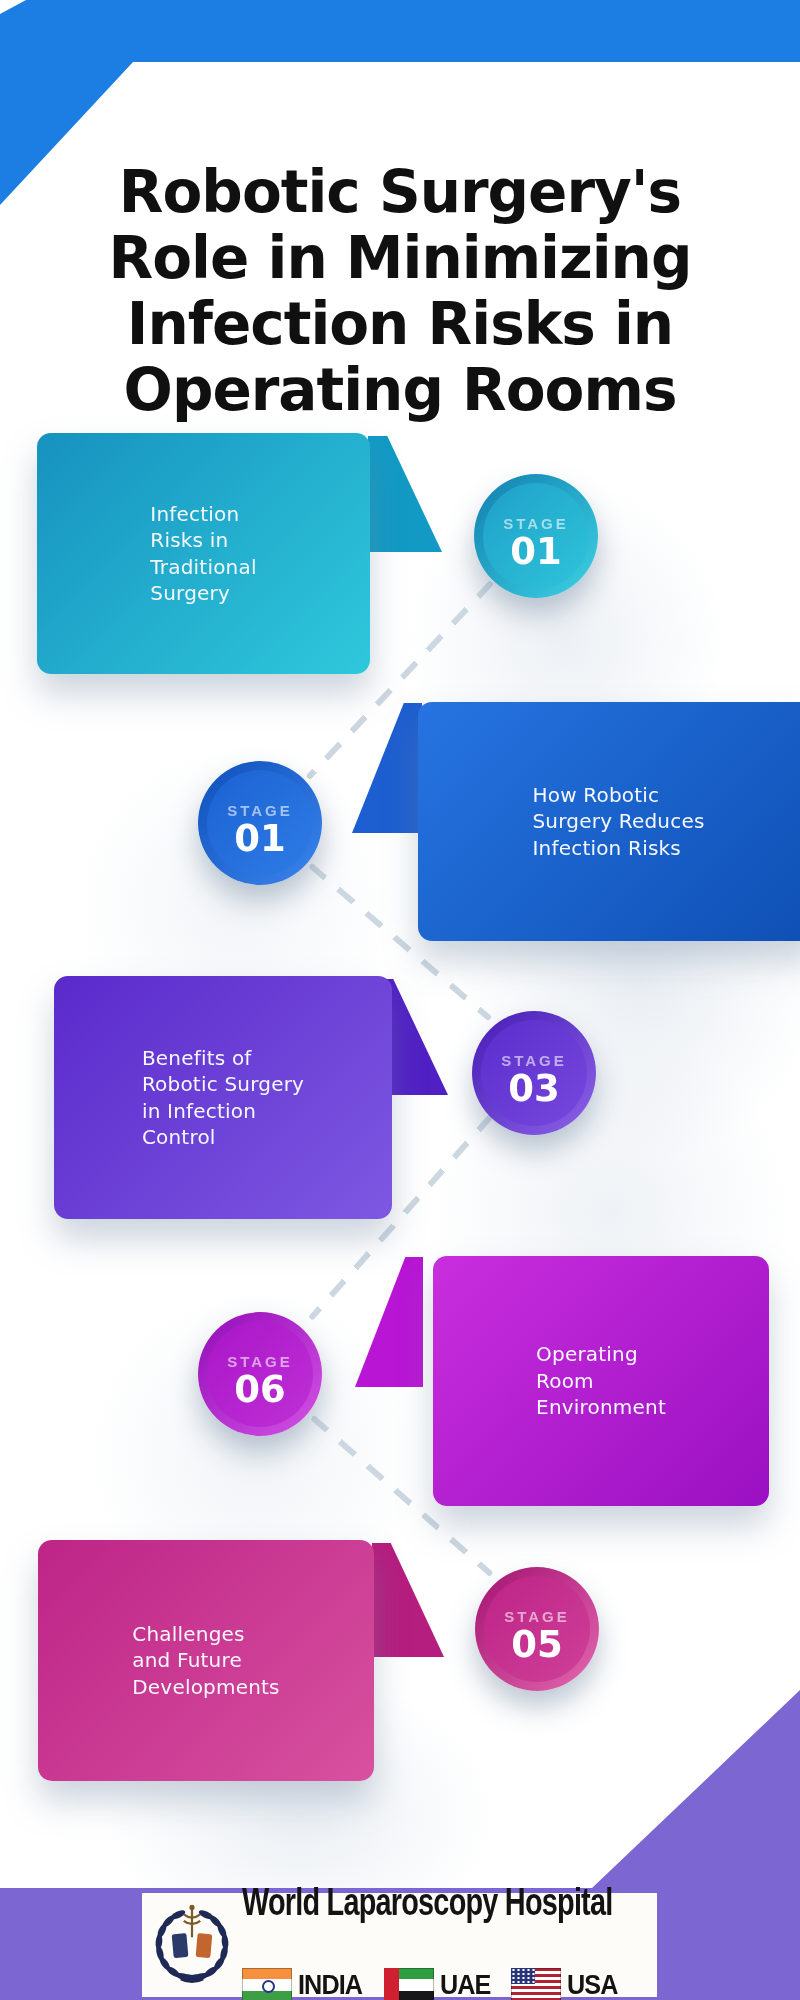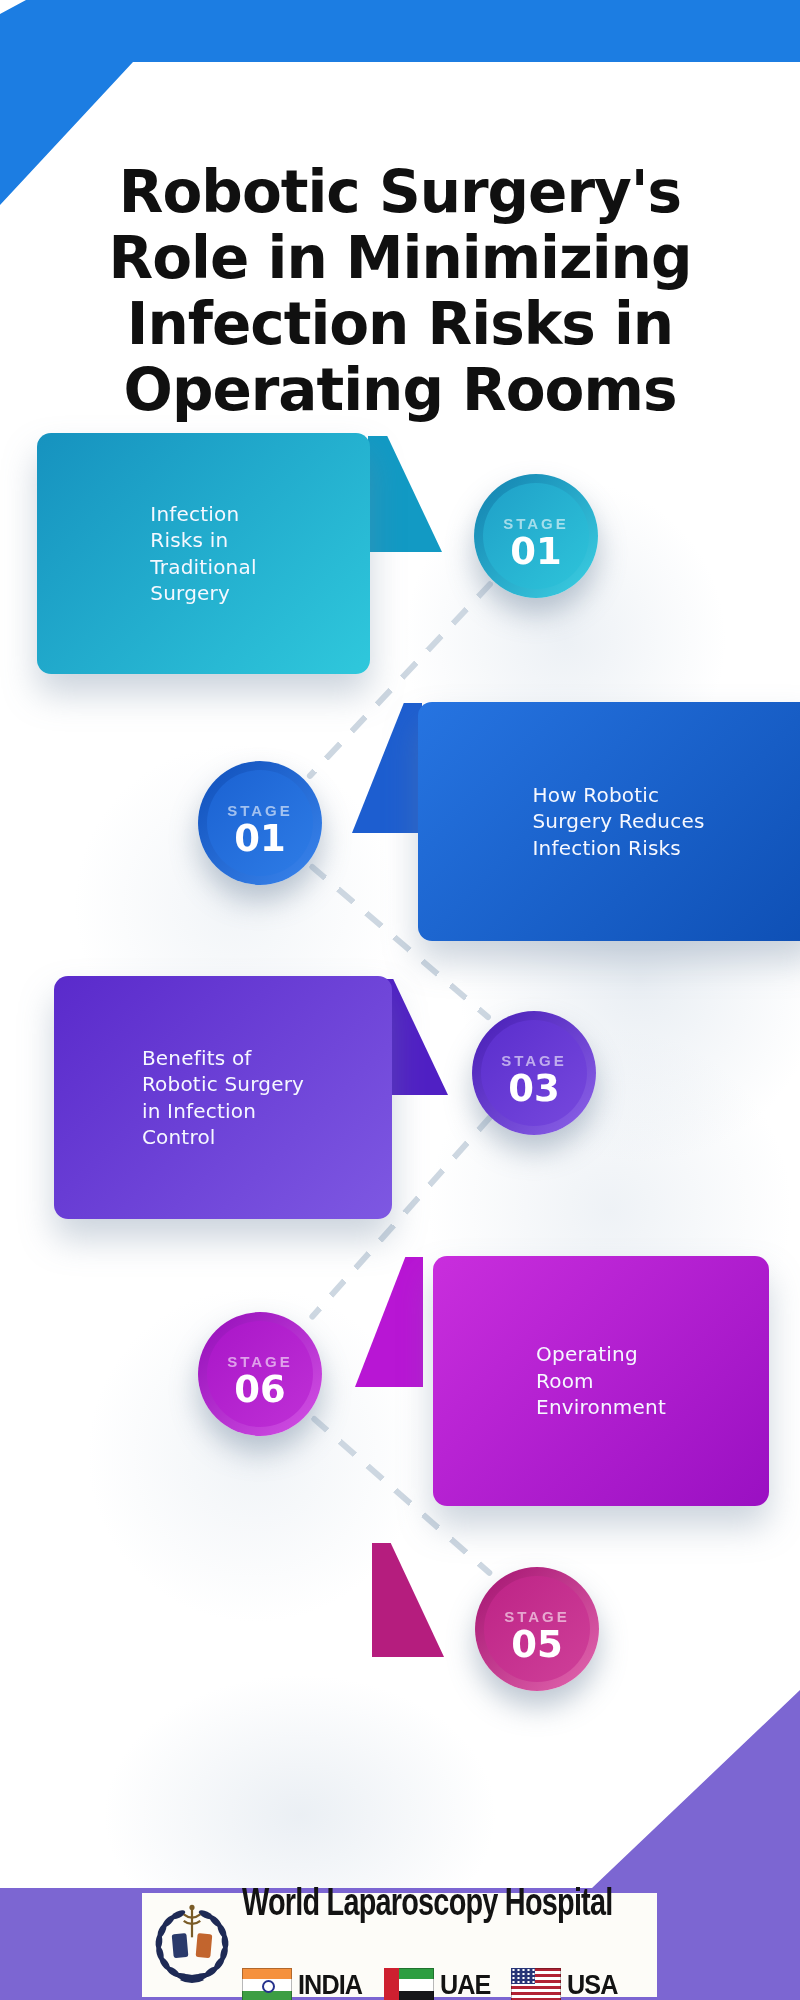--- a/index.html
+++ b/index.html
@@ -192,20 +192,25 @@
     <div class="circle">
       <div class="circle-inner">
         <span class="stage-label">STAGE</span>
         <span class="stage-number">06</span>
       </div>
     </div>
   </div>
 
   <div class="stage-group st4" style="--g1: #bd2487; --g2: #d8519f; --tail: #b51d7e; --ring1: #a31270; --ring2: #e468b0; --in1: #bd2386; --in2: #cf4099;">
     <div class="tail tail-right"></div>
+    <div class="card">
+      <div class="card-text">Challenges
+and Future
+Developments</div>
+    </div>
     <div class="circle">
       <div class="circle-inner">
         <span class="stage-label">STAGE</span>
         <span class="stage-number">05</span>
       </div>
     </div>
   </div>
 
   <div class="bottom-frame" style="background: rgb(124, 102, 210);"></div>
 

